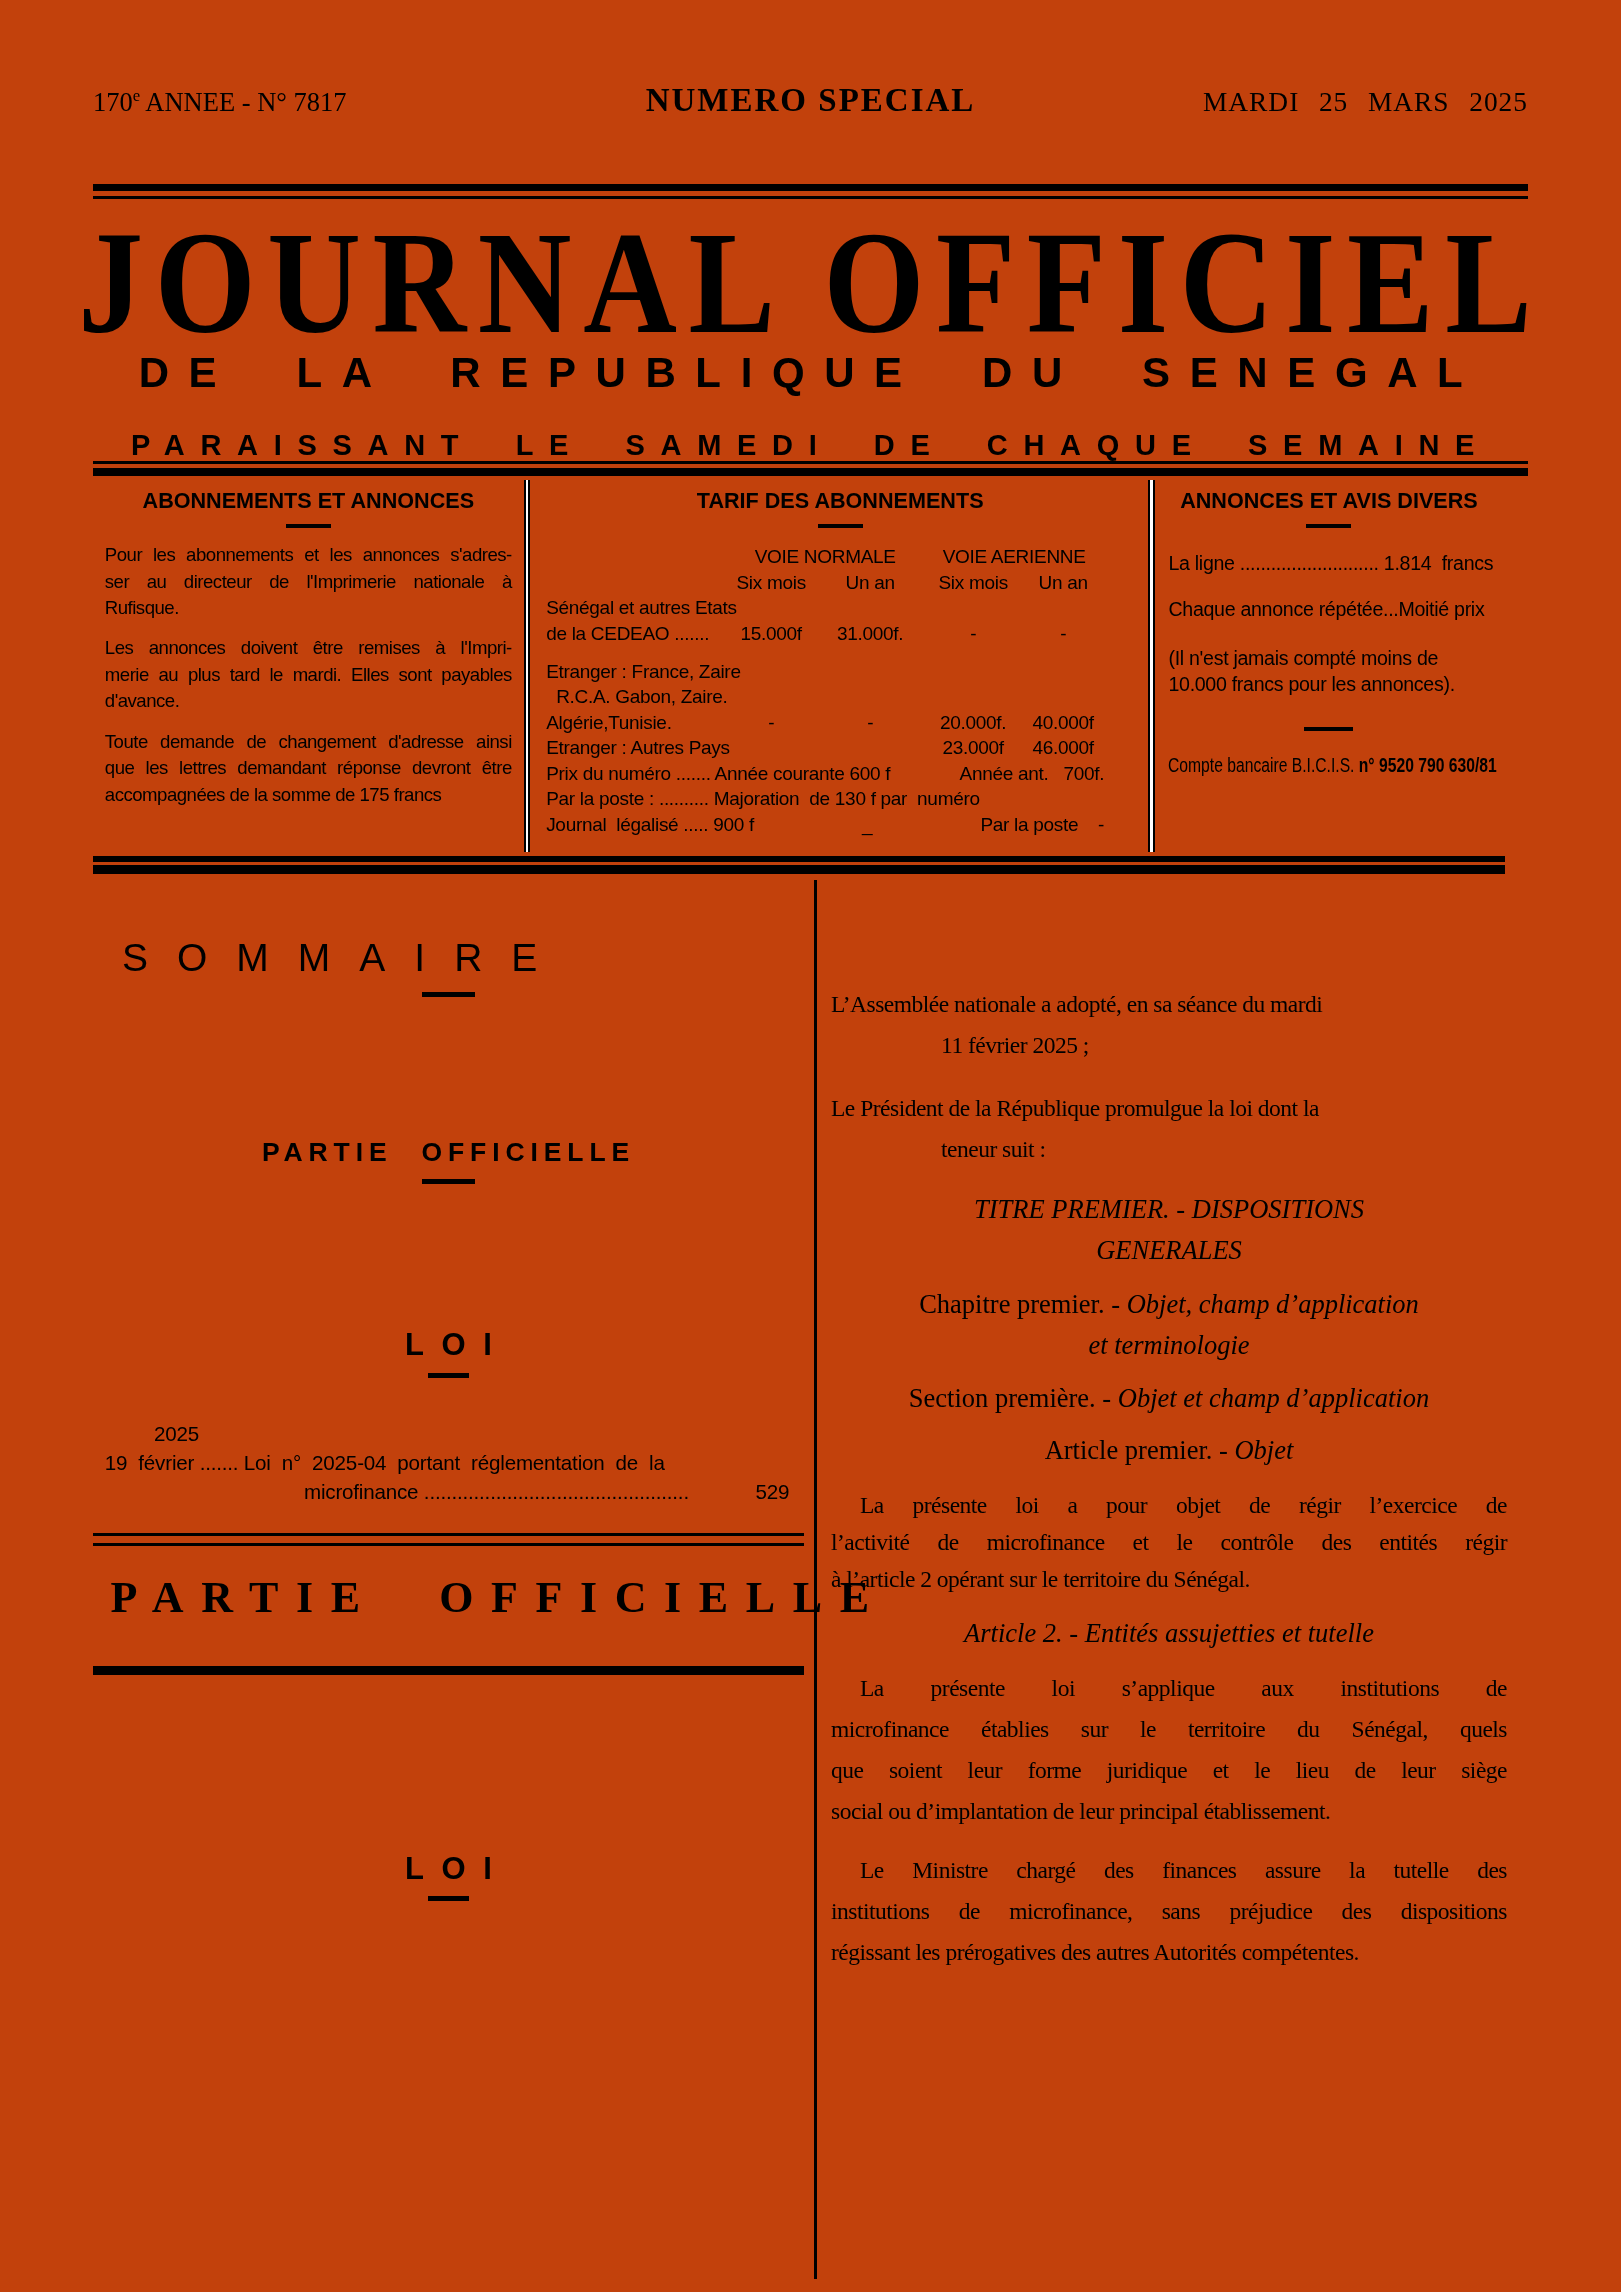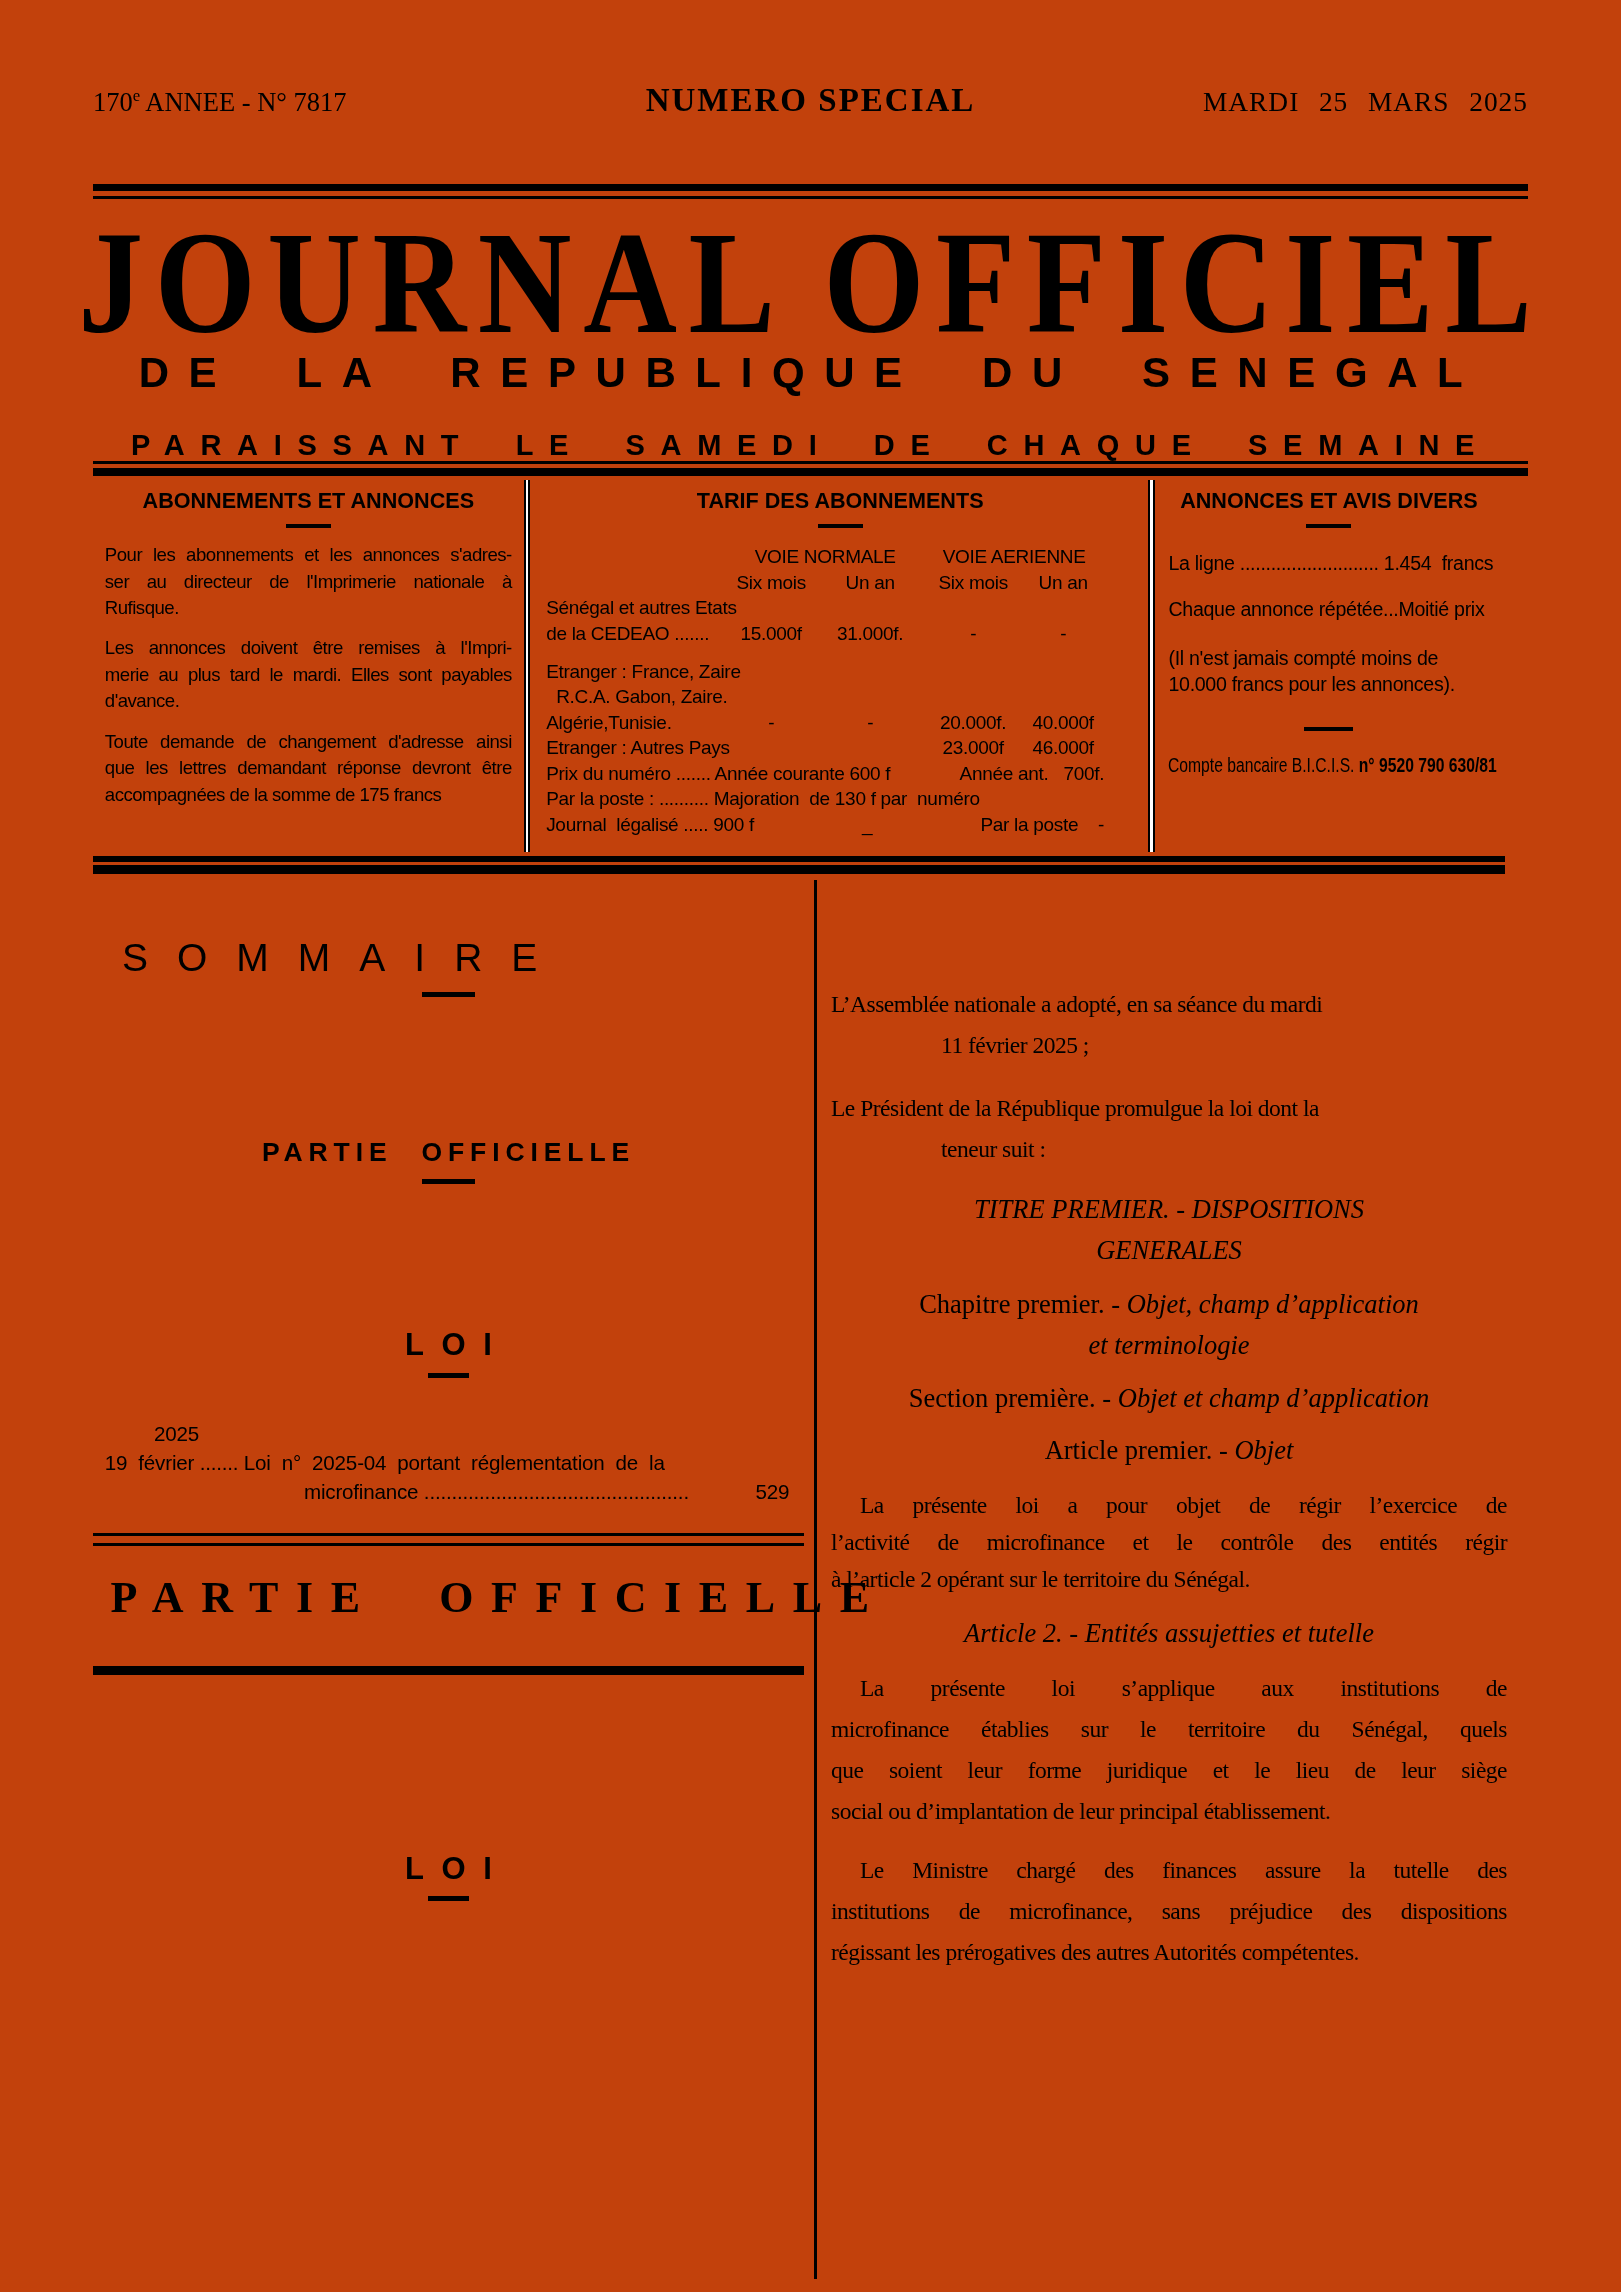--- a/index.html
+++ b/index.html
@@ -218,21 +218,21 @@
           <span>Par la poste    -</span>
         </div>
       </div>
     </div>
 
     <div class="ib-div"></div>
 
     <div class="ib-col ib-col3">
       <div class="ib-title">ANNONCES ET AVIS DIVERS</div>
       <div class="dash"></div>
-      <div class="ib3-line">La ligne ........................... 1.454  francs</div>
+      <div class="ib3-line">La ligne ........................... 1.814  francs</div>
       <div class="ib3-line">Chaque annonce répétée...Moitié prix</div>
       <div class="ib3-note">
         <div>(Il n'est jamais compté moins de</div>
         <div>10.000 francs pour les annonces).</div>
       </div>
       <div class="ib3-dash"></div>
       <div class="compte"><span>Compte bancaire B.I.C.I.S. </span><b>n° 9520 790 630/81</b></div>
     </div>
 
   </div>

